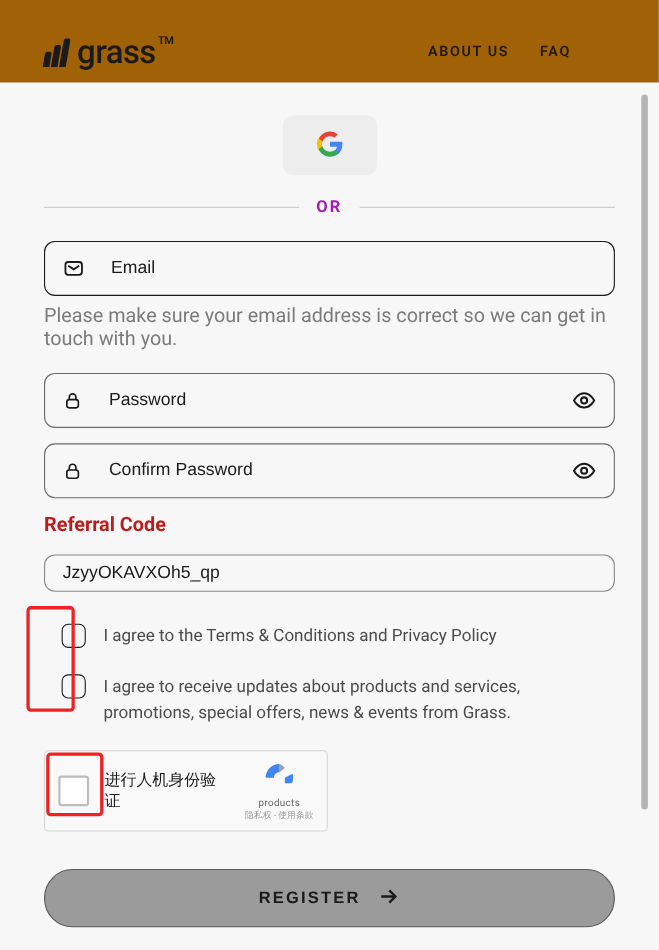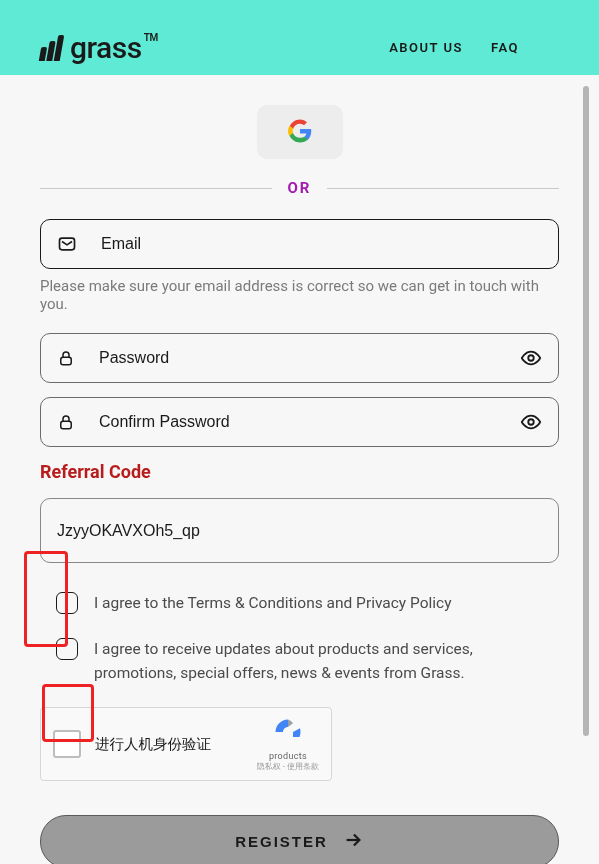--- a/index.html
+++ b/index.html
@@ -9,21 +9,21 @@
     width: 599px;
     height: 864px;
     overflow: hidden;
     position: relative;
   }
   .topbar {
     display: flex;
     align-items: center;
     padding: 30px 40px 10px 40px;
     gap: 60px;
-    background: #5eead4;
+    background: #a16207;
   }
   .logo {
     display: flex;
     align-items: center;
     gap: 8px;
   }
   .logo-mark {
     display: flex;
     align-items: flex-end;
     gap: 2px;
@@ -119,37 +119,37 @@
   .field input {
     flex: 1;
     border: none;
     background: transparent;
     font-size: 16px;
     color: #1a1a1a;
     outline: none;
   }
   .field input::placeholder { color: #1a1a1a; }
   .helper {
-    font-size: 15px;
+    font-size: 18px;
     color: #7b7b7b;
     margin-top: -6px;
     margin-bottom: 20px;
   }
   .label {
     font-size: 18px;
     font-weight: 700;
     color: #b91c1c;
     margin-bottom: 16px;
   }
   .referral-input {
     display: flex;
     align-items: center;
     border: 1px solid #888;
     border-radius: 10px;
-    height: 65px;
+    height: 34px;
     padding: 0 16px;
     background: #f7f7f7;
     margin-bottom: 28px;
   }
   .referral-input input {
     flex: 1;
     border: none;
     background: transparent;
     font-size: 16px;
     color: #1a1a1a;
@@ -170,21 +170,21 @@
     flex-shrink: 0;
     margin-top: 1px;
     background: #f7f7f7;
   }
   .check-row .ctext {
     font-size: 15.5px;
     color: #4b4b4b;
     line-height: 1.55;
   }
   .recaptcha {
-    width: 292px;
+    width: 258px;
     height: 74px;
     border: 1px solid #d6d6d6;
     border-radius: 4px;
     background: #f9f9f9;
     display: flex;
     align-items: center;
     padding: 0 12px;
     gap: 14px;
     margin-bottom: 34px;
   }

